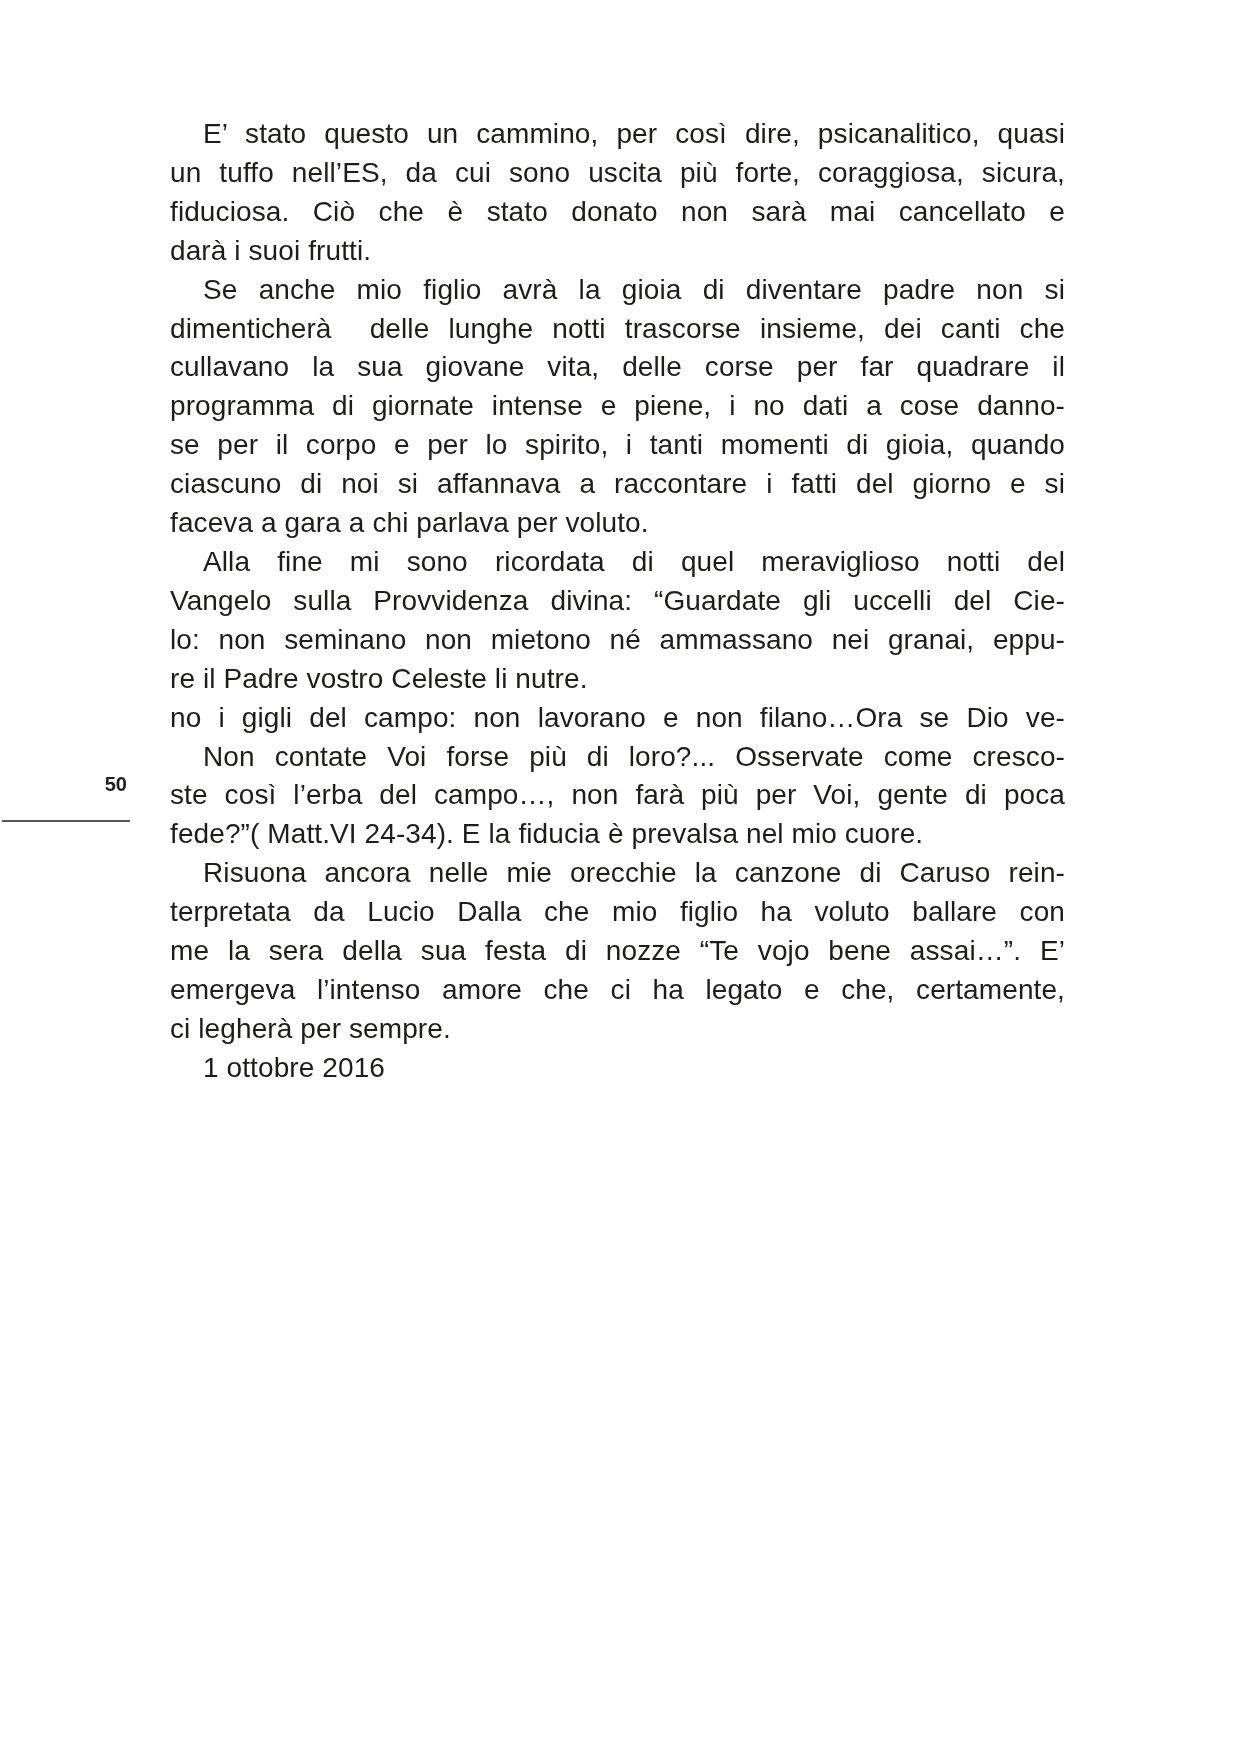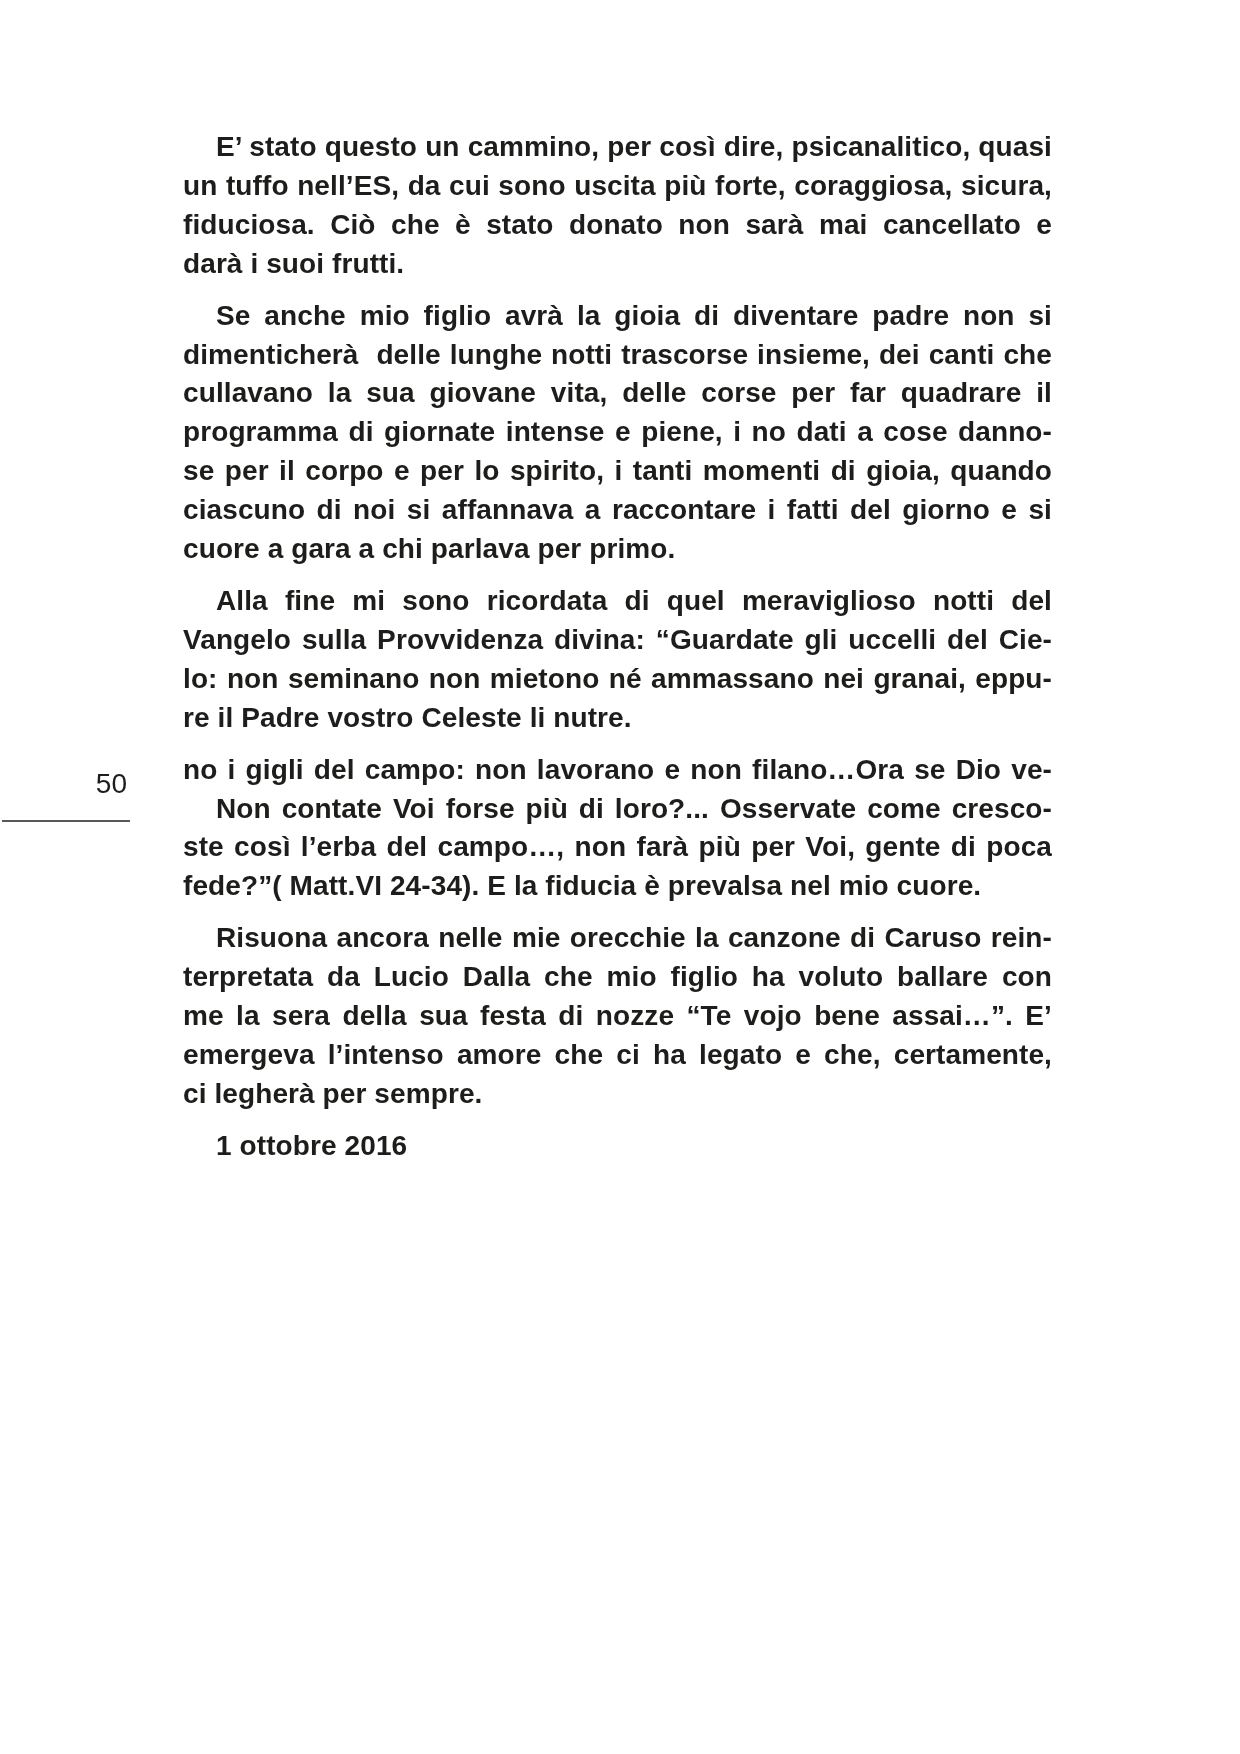--- a/index.html
+++ b/index.html
@@ -19,43 +19,42 @@
     position: absolute;
     left: 170px;
     top: 115px;
     width: 895px;
     font-size: 28px;
     line-height: 38.9px;
     color: #1d1d1b;
     letter-spacing: 0.1px;
   }
   .para {
-    margin: 13px;
+    margin: 0;
     padding: 0;
-    font-weight: bold;
   }
   .line {
     text-align: justify;
     text-align-last: justify;
     white-space: normal;
   }
   .line.first {
     padding-left: 33px;
   }
   .line.last {
     text-align-last: left;
   }
   .page-marker-number {
     position: absolute;
     left: 0;
     top: 770px;
     width: 127px;
     text-align: right;
-    font-size: 28px;
-    font-weight: normal;
+    font-size: 20px;
+    font-weight: bold;
     line-height: 28px;
     color: #1d1d1b;
   }
   .page-marker-rule {
     position: absolute;
     left: 2px;
     top: 820px;
     width: 128px;
     height: 2px;
     background: #58585a;
@@ -77,21 +76,21 @@
         <div class="line">fiduciosa. Ciò che è stato donato non sarà mai cancellato e</div>
         <div class="line last">darà i suoi frutti.</div>
       </div>
       <div class="para">
         <div class="line first">Se anche mio figlio avrà la gioia di diventare padre non si</div>
         <div class="line">dimenticherà&nbsp; delle lunghe notti trascorse insieme, dei canti che</div>
         <div class="line">cullavano la sua giovane vita, delle corse per far quadrare il</div>
         <div class="line">programma di giornate intense e piene, i no dati a cose danno-</div>
         <div class="line">se per il corpo e per lo spirito, i tanti momenti di gioia, quando</div>
         <div class="line">ciascuno di noi si affannava a raccontare i fatti del giorno e si</div>
-        <div class="line last">cuore a gara a chi parlava per primo.</div>
+        <div class="line last">faceva a gara a chi parlava per voluto.</div>
       </div>
       <div class="para">
         <div class="line first">Alla fine mi sono ricordata di quel meraviglioso notti del</div>
         <div class="line">Vangelo sulla Provvidenza divina: “Guardate gli uccelli del Cie-</div>
         <div class="line">lo: non seminano non mietono né ammassano nei granai, eppu-</div>
         <div class="line last">re il Padre vostro Celeste li nutre.</div>
       </div>
       <div class="para">
         <div class="line">no i gigli del campo: non lavorano e non filano…Ora se Dio ve-</div>
         <div class="line first">Non contate Voi forse più di loro?... Osservate come cresco-</div>

